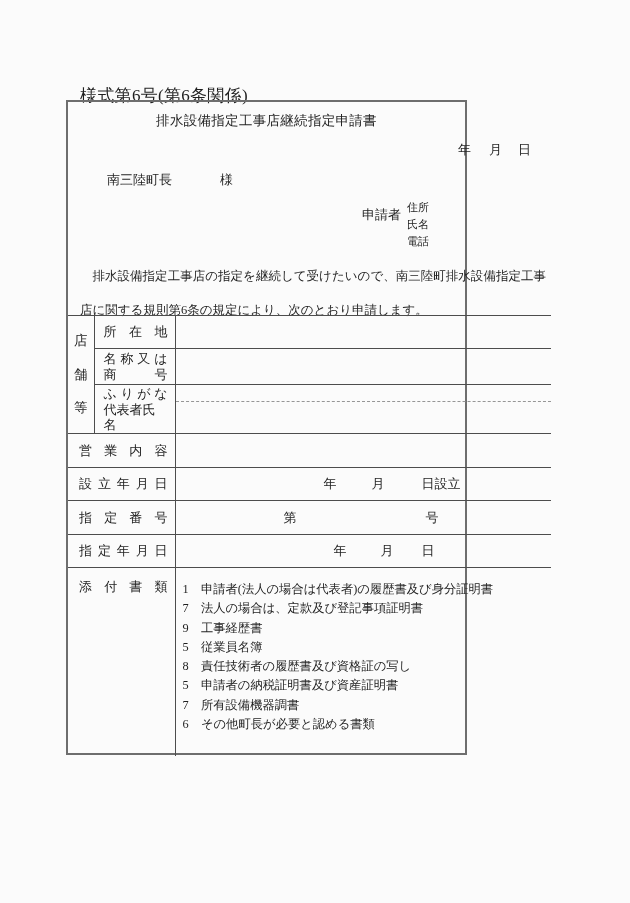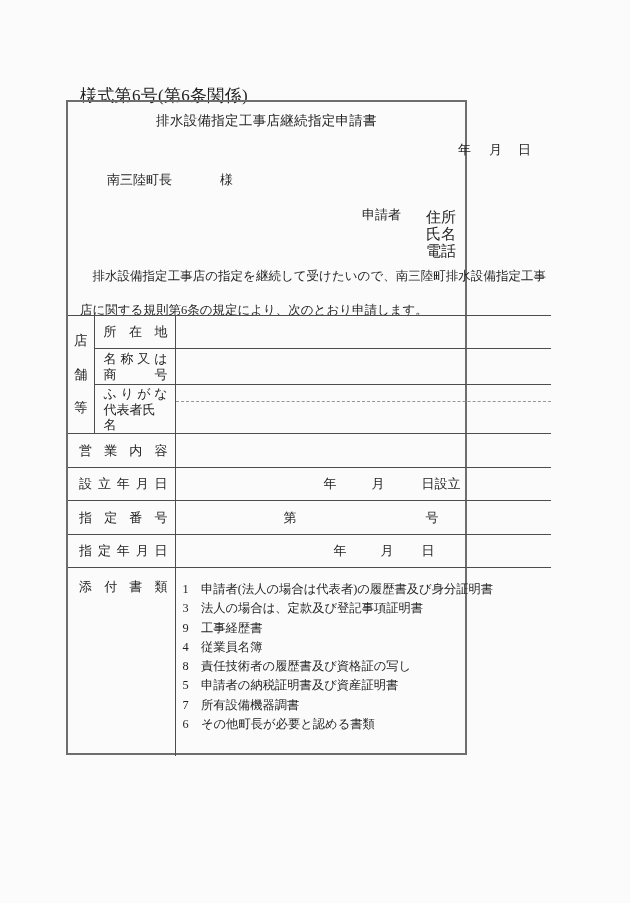--- a/index.html
+++ b/index.html
@@ -26,21 +26,21 @@
   }
   .date-line span { position:absolute; top:39px; font-size:13px; }
   .d-year  { left:390px; }
   .d-month { left:421px; }
   .d-day   { left:450px; }
   .addressee {
     position:absolute; left:39px; top:69px; font-size:13px;
   }
   .addressee .honorific { margin-left:48px; }
   .applicant-label { position:absolute; left:294px; top:104px; font-size:13px; }
-  .contact { position:absolute; left:358px; font-size:15px;margin-top:8px; }
+  .contact { position:absolute; left:339px; font-size:11px; }
   .c-addr  { top:98px; }
   .c-name  { top:115px; }
   .c-phone { top:132px; }
   .body-par {
     position:absolute; left:12px; top:157px; width:466px;
     font-size:12.5px; line-height:34px;
     text-align:justify; text-indent:12.5px;
   }
   table.app-table {
     position:absolute; left:0; top:213px;
@@ -219,23 +219,23 @@
         <div class="flex-lbl pad-wide attach-lbl">
           <span>添</span>
           <span>付</span>
           <span>書</span>
           <span>類</span>
         </div>
       </td>
       <td class="top-align">
         <div class="attach-list">
               <div>1　申請者(法人の場合は代表者)の履歴書及び身分証明書</div>
-              <div>3　法人の場合は、定款及び登記事項証明書</div>
+              <div>7　法人の場合は、定款及び登記事項証明書</div>
               <div>9　工事経歴書</div>
-              <div>4　従業員名簿</div>
+              <div>5　従業員名簿</div>
               <div>8　責任技術者の履歴書及び資格証の写し</div>
               <div>5　申請者の納税証明書及び資産証明書</div>
               <div>7　所有設備機器調書</div>
               <div>6　その他町長が必要と認める書類</div>
             </div>
       </td>
     </tr>
   </tbody>
     </table>
 

